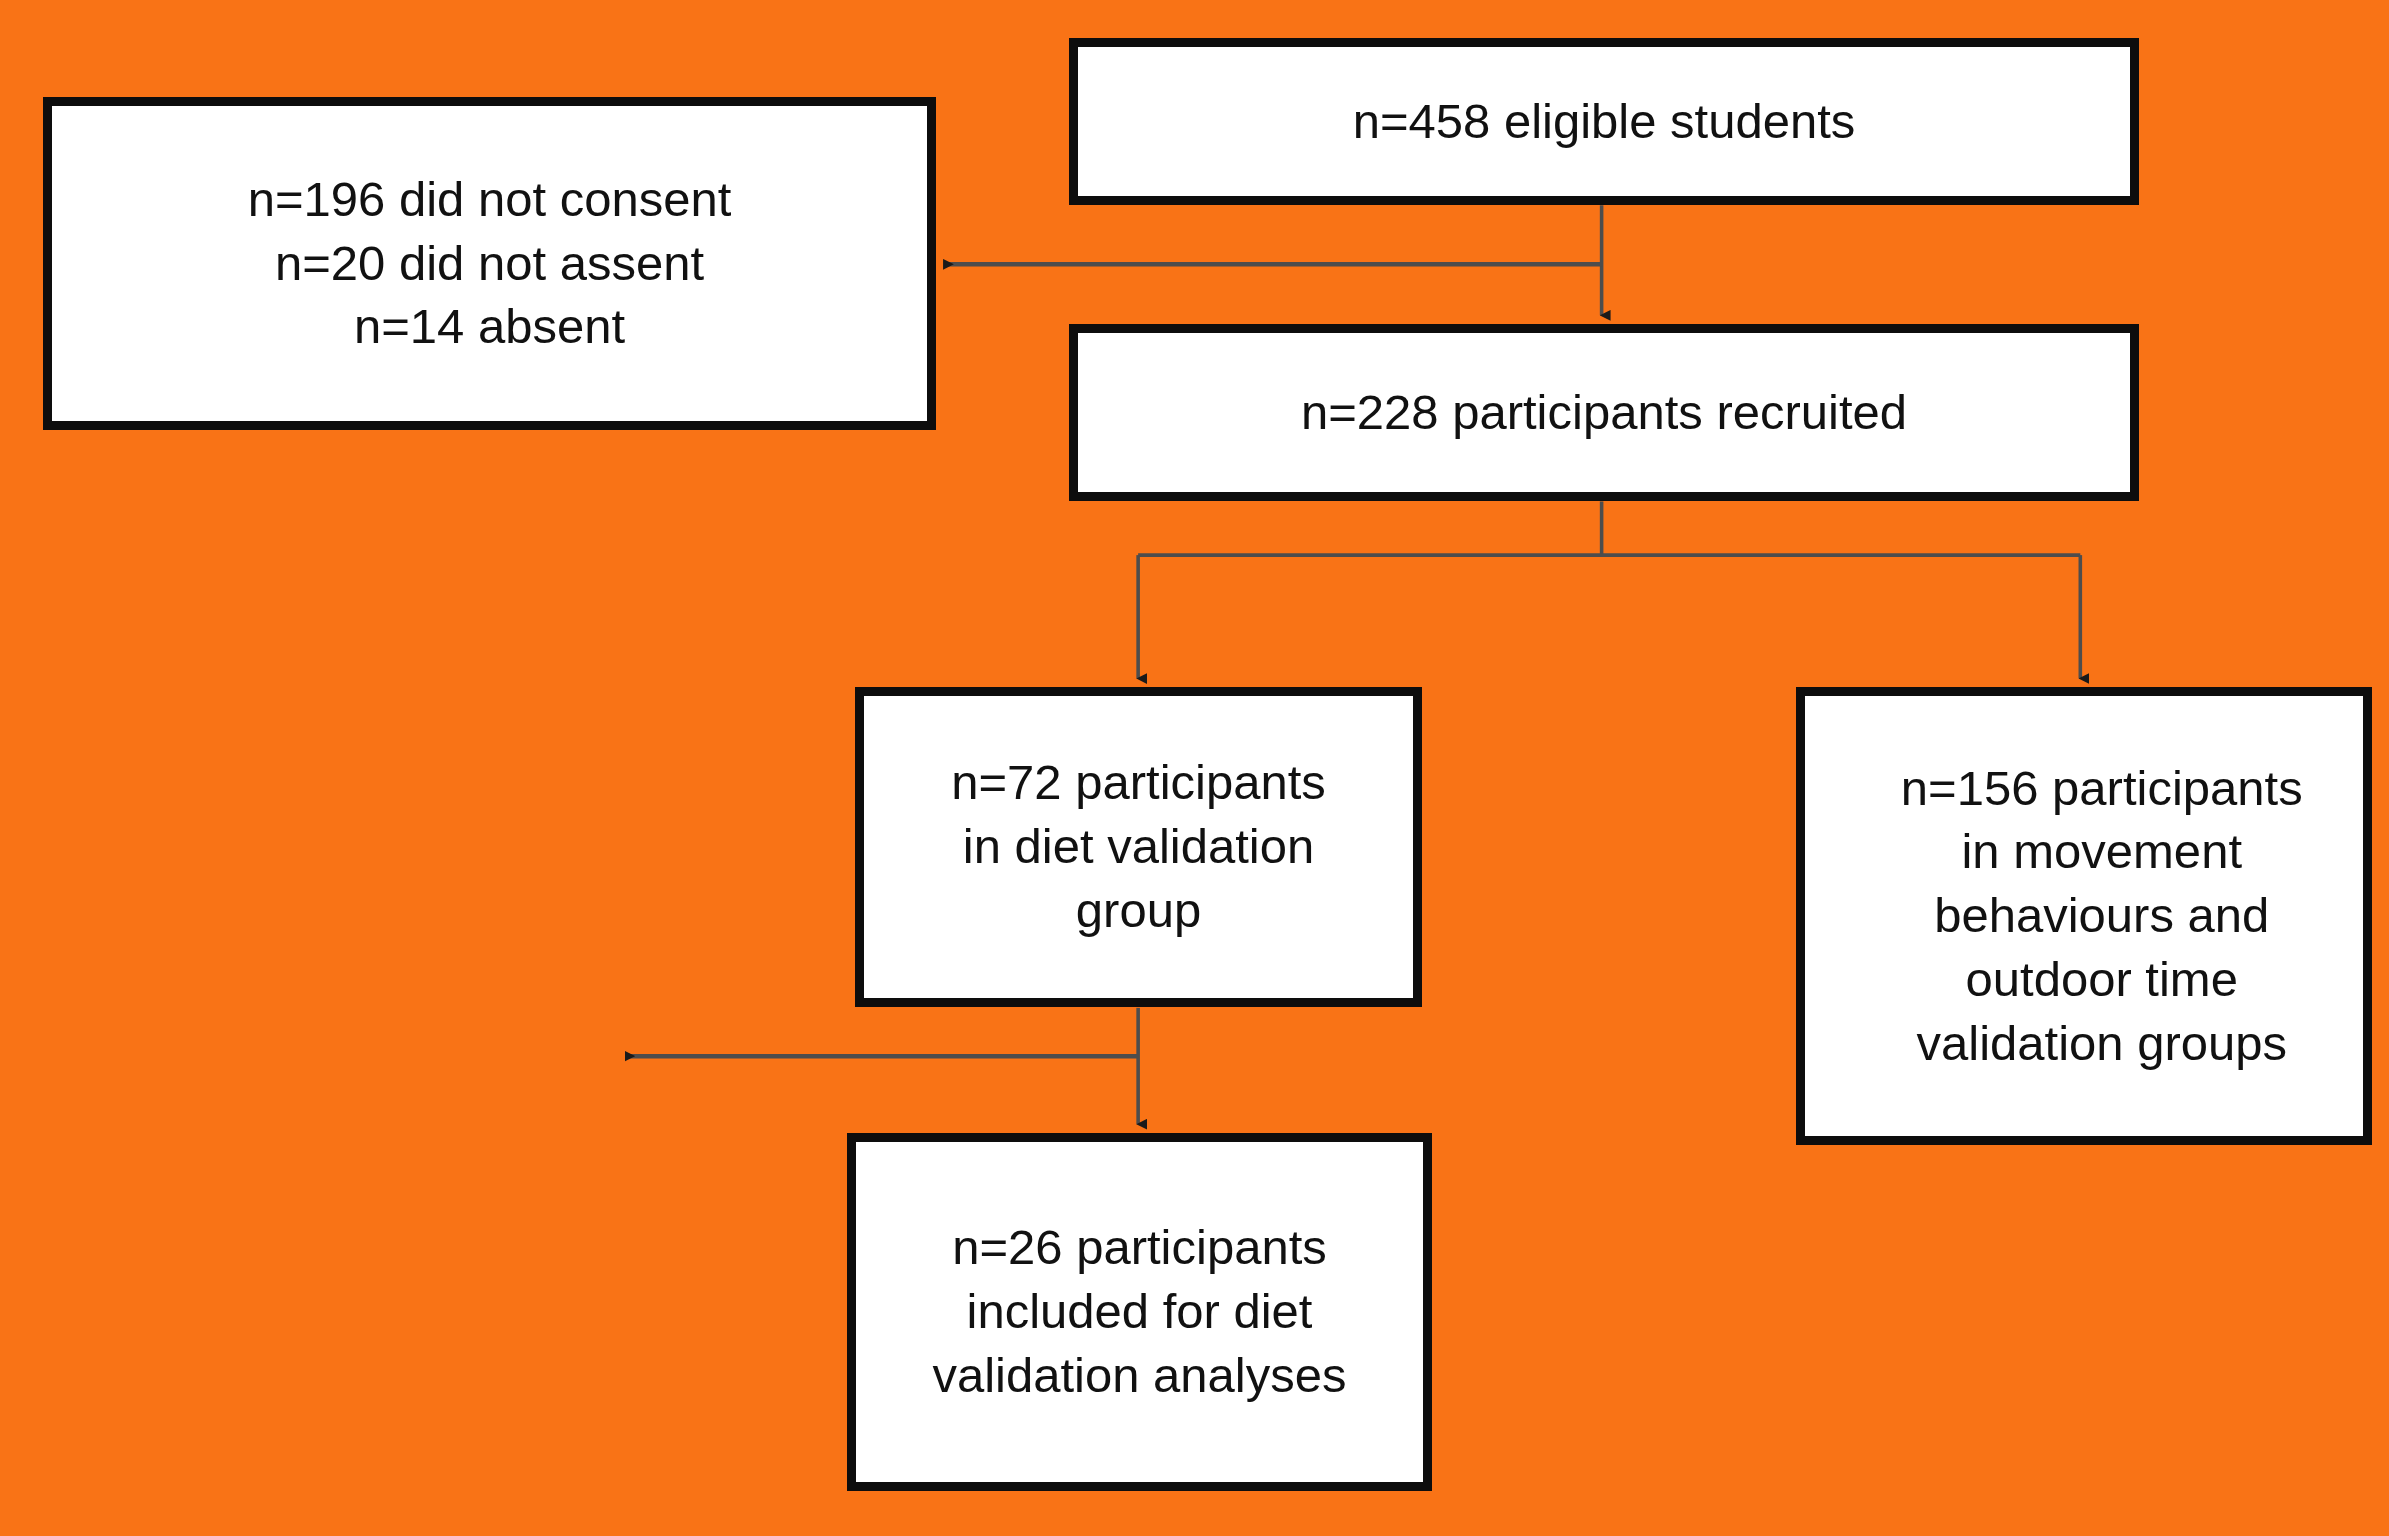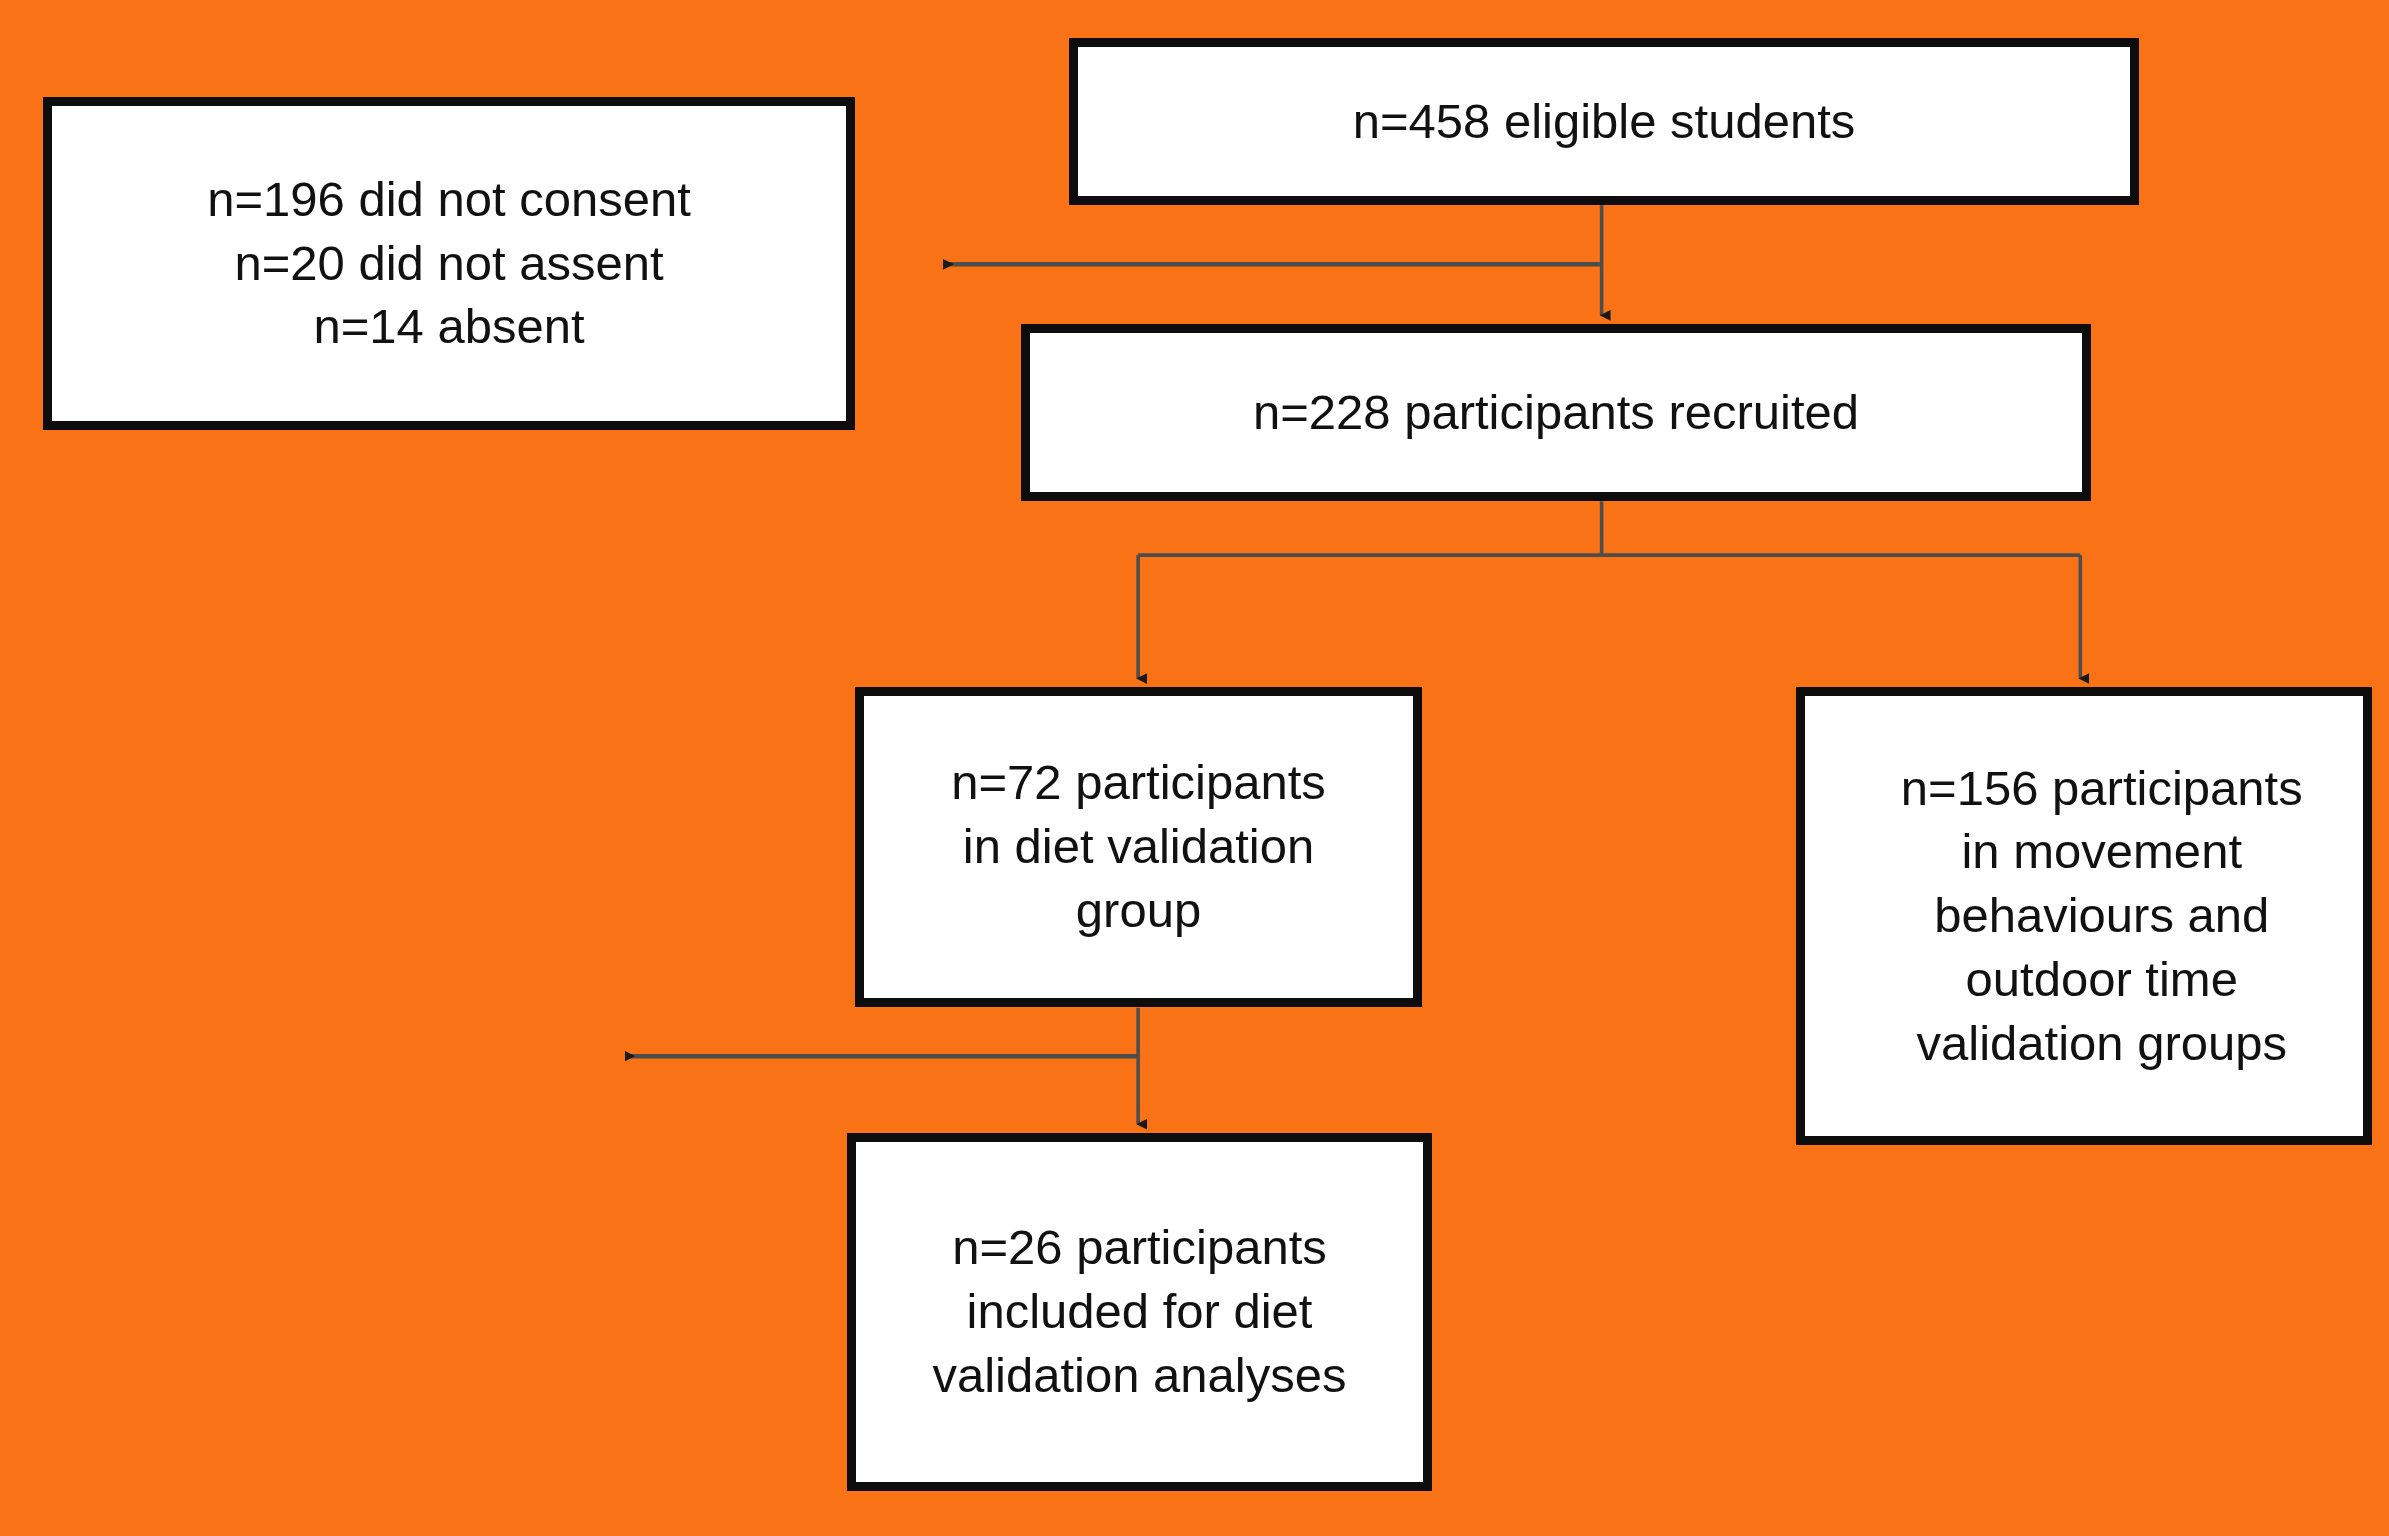--- a/index.html
+++ b/index.html
@@ -31,22 +31,22 @@
     line-height: 1.30;
     padding: 3.6px 12.5px;
   }
   .flow-box .txt {
     display: block;
     white-space: pre-line;
   }
 
   
   #node-eligible      { left: 1069px; top: 38px;   width: 1070px; height: 167px; font-size: 49px; }
-  #node-nonconsent    { left: 43px;   top: 97px;  width: 812px;  height: 333px; font-size: 49px; }
-  #node-recruited     { left: 1021px; top: 324px;  width: 1070px; height: 177px; font-size: 49px; }
+  #node-nonconsent    { left: 43px;   top: 97px;  width: 893px;  height: 333px; font-size: 49px; }
+  #node-recruited     { left: 1069px; top: 324px;  width: 1070px; height: 177px; font-size: 49px; }
   #node-diet-group    { left: 855px;  top: 687px;  width: 567px;  height: 320px; font-size: 49px; }
   #node-movement      { left: 1796px; top: 687px;  width: 576px;  height: 458px; font-size: 49px; padding-left: 48px; }
   #node-diet-excluded { left: 42px;   top: 848px;  width: 575px;  height: 607px; font-size: 43px; }
   #node-diet-included { left: 847px;  top: 1133px; width: 585px;  height: 358px; font-size: 49px; }
 
   
   #connectors {
     position: absolute;
     left: 0;
     top: 0;

